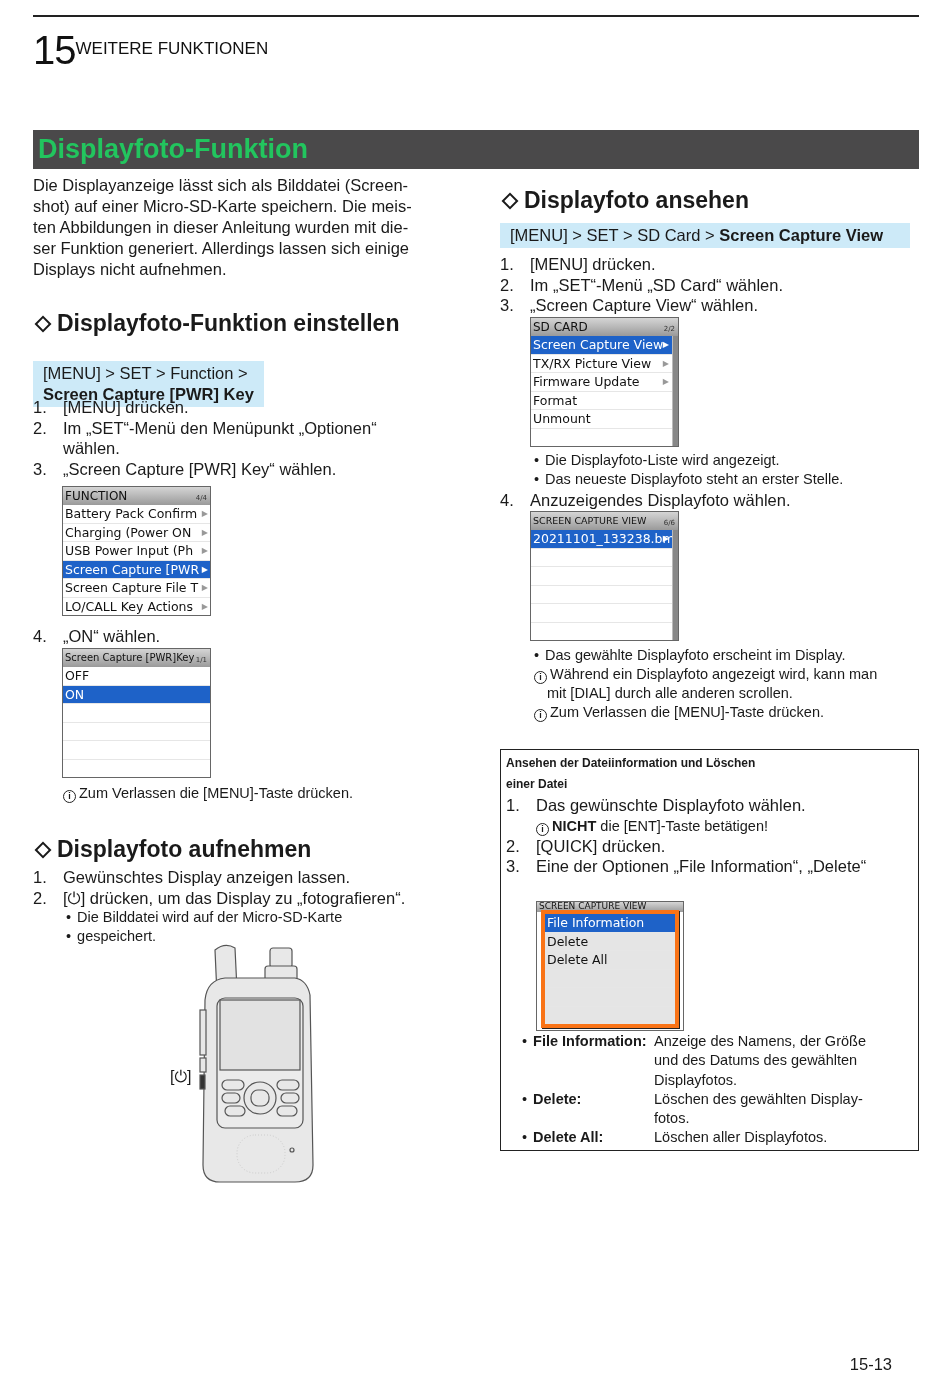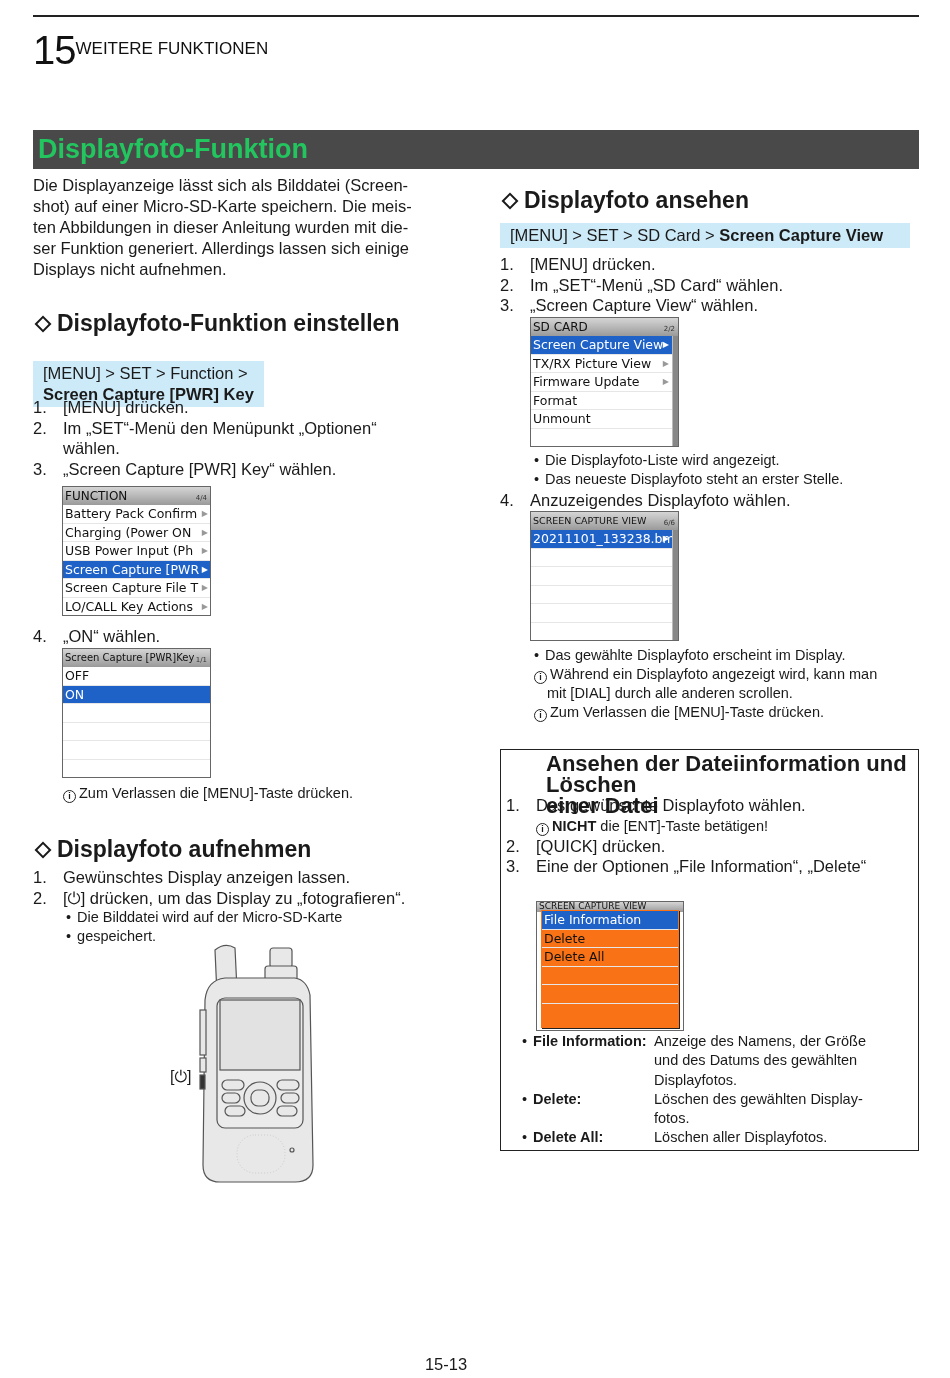--- a/index.html
+++ b/index.html
@@ -37,21 +37,21 @@
   .lcd-row.sel .arrow { color: #fff; }
   .lcd-scroll { position: absolute; right: 0; top: 18px; bottom: 0; width: 6px; background: #888; border-left: 1px solid #bbb; }
 
   .frame-box { position: absolute; left: 500px; top: 749px; width: 419px; height: 402px; border: 1.5px solid #222; }
 
   .def-list { position: absolute; font-size: 14.5px; line-height: 19.3px; }
   .def-row { display: flex; }
   .def-row .term { width: 132px; flex: none; font-weight: bold; }
   .def-row .term::before { content: "•"; margin-right: 6px; font-weight: normal; }
 
-  .page-num { position: absolute; left: 0; width: 892px; top: 1355px; text-align: center; font-size: 16.5px; }
+  .page-num { position: absolute; left: 0; width: 892px; top: 1355px; text-align: right; font-size: 16.5px; }
 
   .radio-label { position: absolute; left: 170px; top: 1068px; font-size: 16px; }
 </style>
 </head>
 <body>
 
 <div class="top-rule"></div>
 <div class="chapter">
   <span class="chapter-num">15</span>
   <span class="chapter-title">WEITERE FUNKTIONEN</span>
@@ -232,21 +232,21 @@
 </div>
 
 <div class="sub" style="position:absolute; left:534px; top:646px; width:390px;">
   <div class="bullet">Das gewählte Displayfoto erscheint im Display.</div>
   <div><span class="info-icon">i</span><span>Während ein Displayfoto angezeigt wird, kann man</span></div>
   <div style="padding-left:13px;">mit [DIAL] durch alle anderen scrollen.</div>
   <div><span class="info-icon">i</span><span>Zum Verlassen die [MENU]-Taste drücken.</span></div>
 </div>
 
 <div class="frame-box"></div>
-<div style="position:absolute; left:506px; top:753px; font-size:22px; line-height:21px; font-weight:bold;margin-left:40px;">
+<div style="position:absolute; left:506px; top:753px; font-size:12px; line-height:21px; font-weight:bold;">
   <div>Ansehen der Dateiinformation und Löschen</div>
   <div>einer Datei</div>
 </div>
 <div class="steps" style="left:506px; top:795px; width:410px;">
   <div class="step">
       <span class="n">1.</span>
       <span>Das gewünschte Displayfoto wählen.</span>
     </div>
   <div class="sub" style="padding-left:30px; line-height:20px;"><span class="info-icon">i</span><b>NICHT</b><span> die [ENT]-Taste betätigen!</span></div>
   <div class="step">
@@ -254,21 +254,21 @@
       <span>[QUICK] drücken.</span>
     </div>
   <div class="step">
       <span class="n">3.</span>
       <span>Eine der Optionen „File Information“, „Delete“</span>
     </div>
 </div>
 
 <div class="lcd" style="left:536px; top:901px; width:148px; height:130px;">
   <div class="lcd-head" style="font-size:9px; height:10px; line-height:8px;"><span>SCREEN CAPTURE VIEW</span></div>
-  <div style="position:absolute; left:4px; top:8px; width:138px; height:118px; border:1px solid #f97316; background:#f97316; box-shadow:1px 1px 0 #222;">
+  <div style="position:absolute; left:4px; top:8px; width:138px; height:118px; border:4px solid #f97316; background:#e5e5e5; box-shadow:1px 1px 0 #222;">
     <div class="lcd-row sel">File Information</div>
     <div class="lcd-row">Delete</div>
     <div class="lcd-row">Delete All</div>
     <div class="lcd-row"></div>
     <div class="lcd-row"></div>
   </div>
 </div>
 
 <div class="def-list" style="left:522px; top:1032px; width:375px;">
   <div class="def-row">

